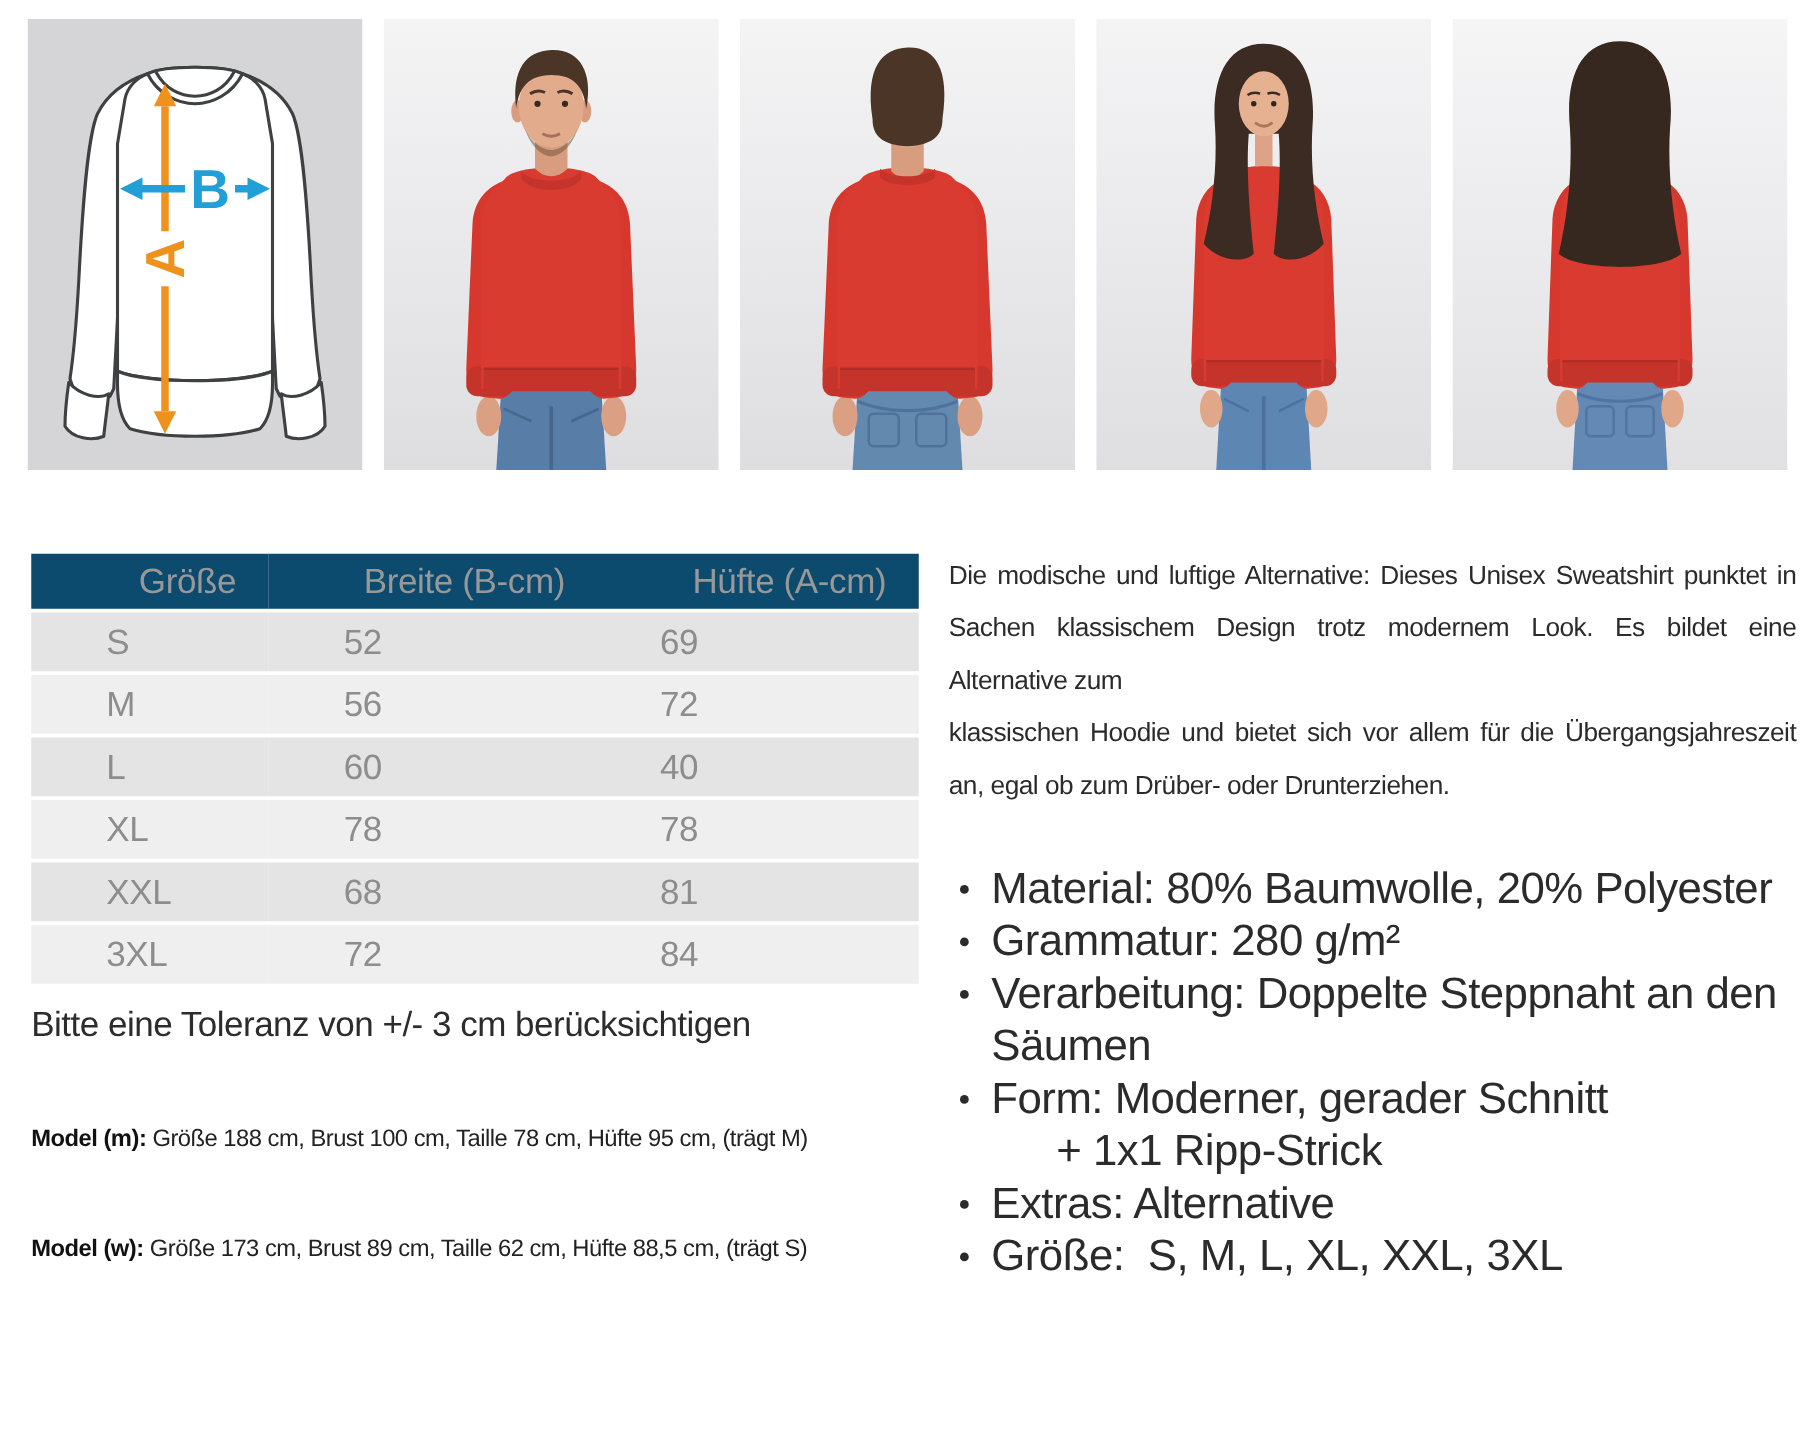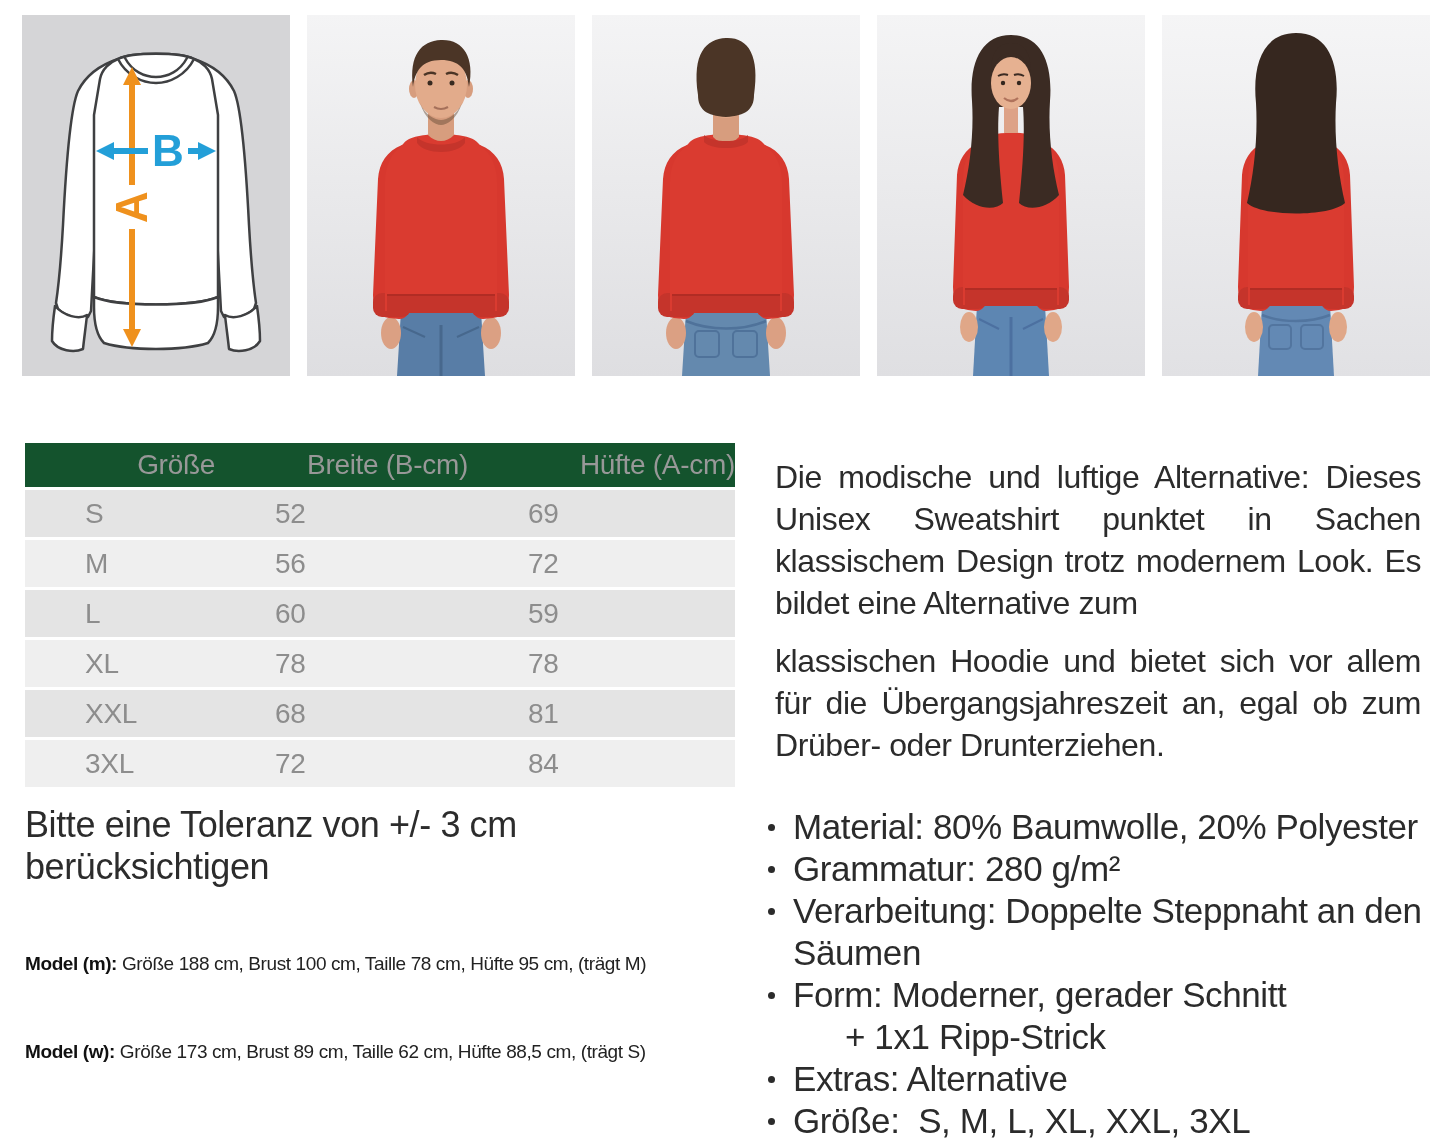--- a/index.html
+++ b/index.html
@@ -12,32 +12,32 @@
   .gallery { display: flex; gap: 17px; padding: 15px 0 0 22px; }
   .tile { margin: 0; width: 268px; height: 361px; }
   .tile svg { display: block; width: 268px; height: 361px; }
   
   .content { display: flex; gap: 24px; padding: 0 8px 0 25px; margin-top: 64px; }
   .col-left { flex: 0 0 710px; width: 710px; }
   .col-right { flex: 1; min-width: 0; }
   
   table.size-table { width: 710px; border-collapse: separate; border-spacing: 0 3px;
     font-size: 28px; letter-spacing: -0.3px; }
-  table.size-table th { font-weight: normal; color: #989898; background: #14532d;
-    height: 44px; text-align: right; padding: 0 0 0 60px; }
+  table.size-table th { font-weight: normal; color: #989898; background: #0c4a6e;
+    height: 44px; text-align: center; padding: 0 0 0 60px; }
   table.size-table td { color: #8d8d8d; height: 47px; padding: 0 0 0 60px; }
   tr.stripe-dark td { background: #e4e4e4; }
   tr.stripe-light td { background: #efefef; }
-  .tolerance { margin: 14px 0 16px 0; font-size: 36px; letter-spacing: -0.4px; color: #2c2c2c; }
+  .tolerance { margin: 14px 0 16px 0; font-size: 28px; letter-spacing: -0.4px; color: #2c2c2c; }
   .model-block { margin: 54px 0 0 0; font-size: 19px; line-height: 44px;
     letter-spacing: -0.4px; color: #222; max-width: 700px; }
   .model-block + .model-block { margin-top: 44px; }
   .model-block b { color: #111; }
   
-  .desc { margin: 16px; font-size: 32px; line-height: 42px; letter-spacing: -0.4px;
+  .desc { margin: 0; font-size: 21px; line-height: 42px; letter-spacing: -0.4px;
     text-align: justify; color: #2b2b2b; }
   .features { list-style: none; margin: 40px 0 0 0; padding: 0;
     font-size: 35px; line-height: 42px; letter-spacing: -0.4px; color: #2b2b2b; }
   .features li { position: relative; padding-left: 34px; }
   .features .dot { position: absolute; left: 9px; top: 18px; width: 7px; height: 7px;
     border-radius: 50%; background: #2b2b2b; }
   .features .ftxt { white-space: pre-wrap; }
   .features .sub { display: block; padding-left: 52px; }
   svg text { font-family: "Liberation Sans", sans-serif; }
 </style>
@@ -235,21 +235,21 @@
             <td>69</td>
           </tr>
           <tr class="stripe-light">
             <td>M</td>
             <td>56</td>
             <td>72</td>
           </tr>
           <tr class="stripe-dark">
             <td>L</td>
             <td>60</td>
-            <td>59</td>
+            <td>40</td>
           </tr>
           <tr class="stripe-light">
             <td>XL</td>
             <td>78</td>
             <td>78</td>
           </tr>
           <tr class="stripe-dark">
             <td>XXL</td>
             <td>68</td>
             <td>81</td>

